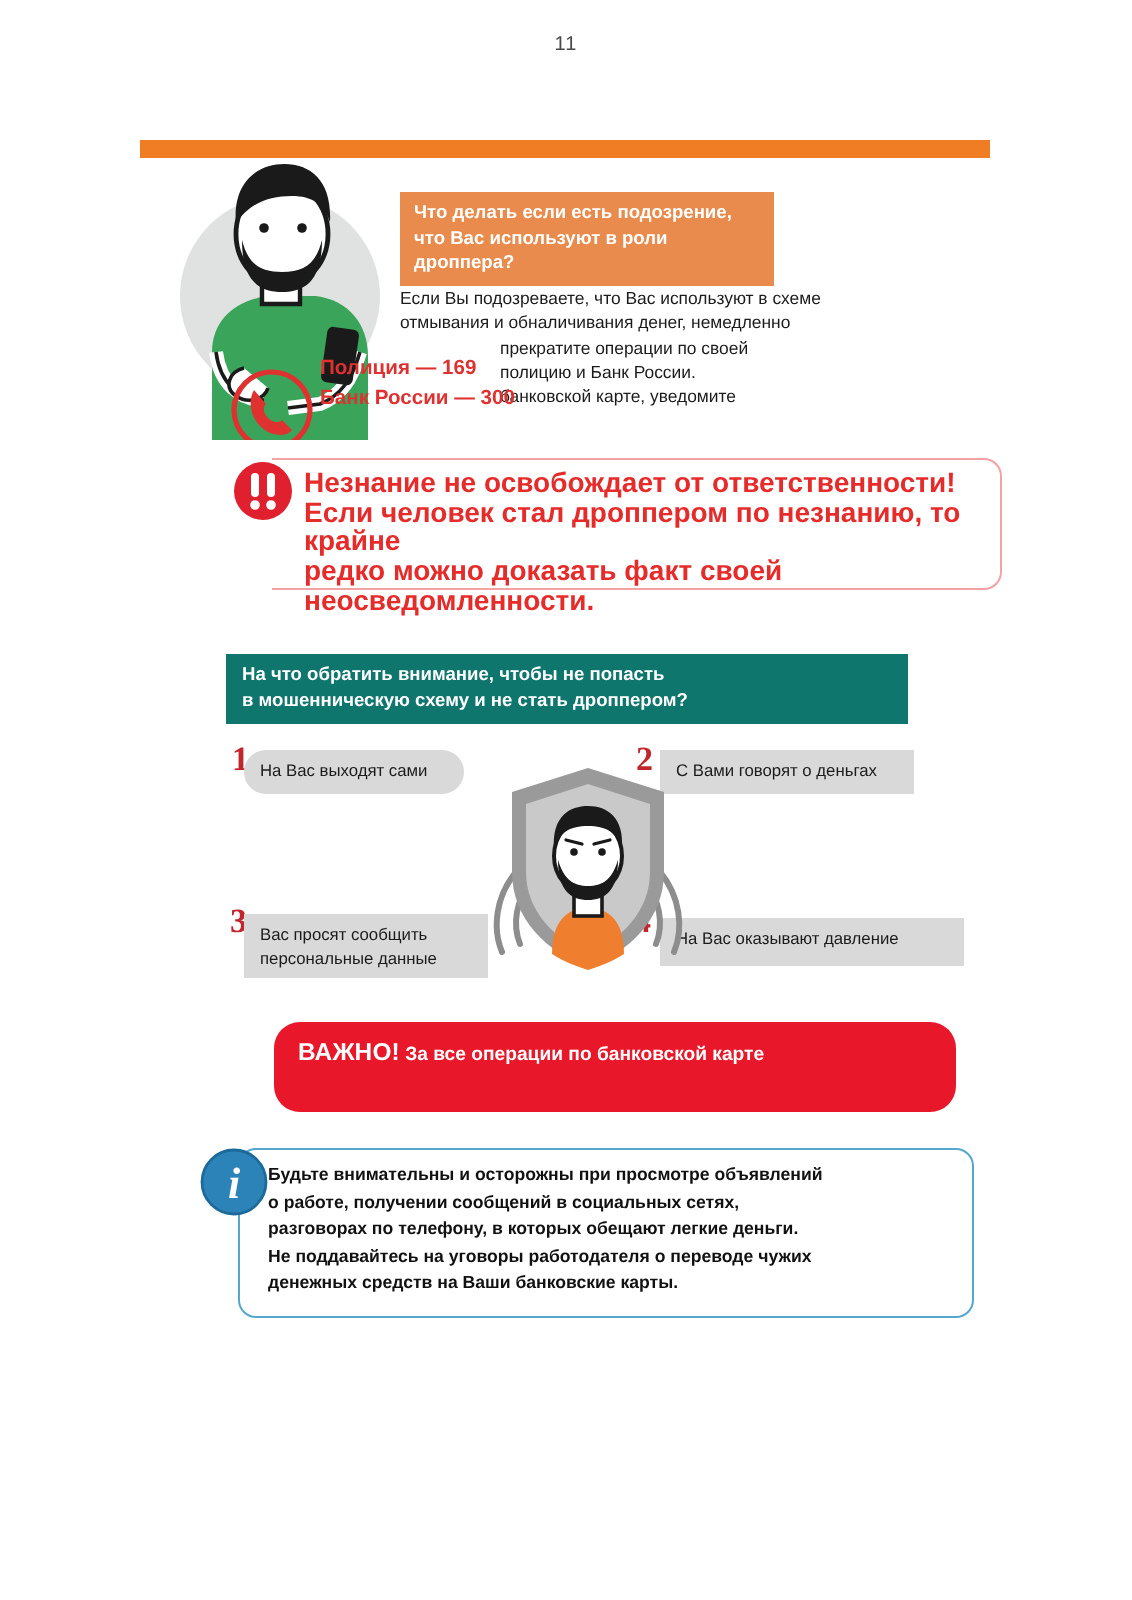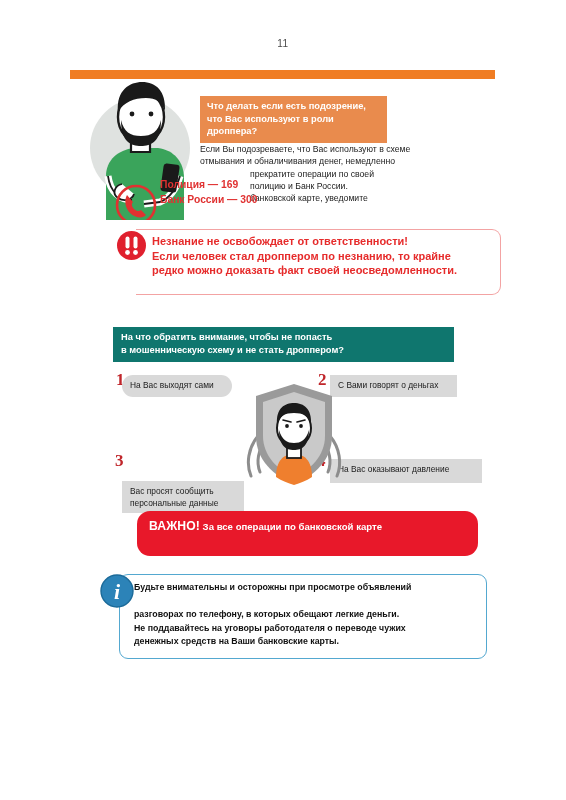--- a/index.html
+++ b/index.html
@@ -25,21 +25,20 @@
   
   .page-number {
     position: absolute;
     top: 17px;
     left: 0;
     width: 566px;
     text-align: center;
     font-size: 10px;
     color: #4a4a4a;
     letter-spacing: .5px;
-    margin-top: 21px;
   }
 
   
   .top-rule {
     position: absolute;
     left: 70px;
     top: 70px;
     width: 425px;
     height: 9px;
     background: #f07d23;
@@ -101,21 +100,21 @@
     border: 1.1px solid #f3a3a3;
     border-left: none;
     border-radius: 0 9px 9px 0;
     box-sizing: border-box;
   }
   .warn-text {
     position: absolute;
     left: 152px;
     top: 234px;
     width: 345px;
-    font-size: 11px;
+    font-size: 14px;
     font-weight: bold;
     line-height: 14.7px;
     color: #e62b2b;
   }
   .bang-icon {
     position: absolute;
     left: 115px;
     top: 229px;
     width: 33px;
     height: 33px;
@@ -141,21 +140,21 @@
     position: absolute;
     background: #d9d9d9;
     color: #1b1b1b;
     font-size: 8.4px;
     line-height: 11.6px;
     box-sizing: border-box;
     padding: 5px 7px 5px 8px;
   }
   .sign-1 { left: 122px; top: 375px; width: 110px; height: 22px; border-radius: 11px; }
   .sign-2 { left: 330px; top: 375px; width: 127px; height: 22px; }
-  .sign-3 { left: 122px; top: 457px; width: 122px; height: 32px; margin-top: 24px; }
+  .sign-3 { left: 122px; top: 457px; width: 122px; height: 32px; }
   .sign-4 { left: 330px; top: 459px; width: 152px; height: 24px; }
 
   .num {
     position: absolute;
     font-family: "Liberation Serif", serif;
     font-size: 17px;
     font-weight: bold;
     color: #c0262b;
     line-height: 1;
   }
@@ -357,19 +356,19 @@
   <div class="info-icon">
     <svg viewBox="0 0 38 38" width="38" height="38" xmlns="http://www.w3.org/2000/svg">
       <circle cx="19" cy="19" r="16" fill="#2c83b8"></circle>
       <circle cx="19" cy="19" r="16" fill="none" stroke="#1b6a99" stroke-width="1.4"></circle>
       <text x="19" y="27" font-family="Liberation Serif, serif" font-size="22" font-style="italic" font-weight="bold" fill="#ffffff" text-anchor="middle">i</text>
     </svg>
   </div>
 
   <div class="info-text">
     <span>Будьте внимательны и осторожны при просмотре объявлений</span><br>
-    <br>
+    <span>о работе, получении сообщений в социальных сетях,</span><br>
     <span>разговорах по телефону, в которых обещают легкие деньги.</span><br>
     <span>Не поддавайтесь на уговоры работодателя о переводе чужих</span><br>
     <span>денежных средств на Ваши банковские карты.</span>
   </div>
 
 </div>
 
 </body></html>

